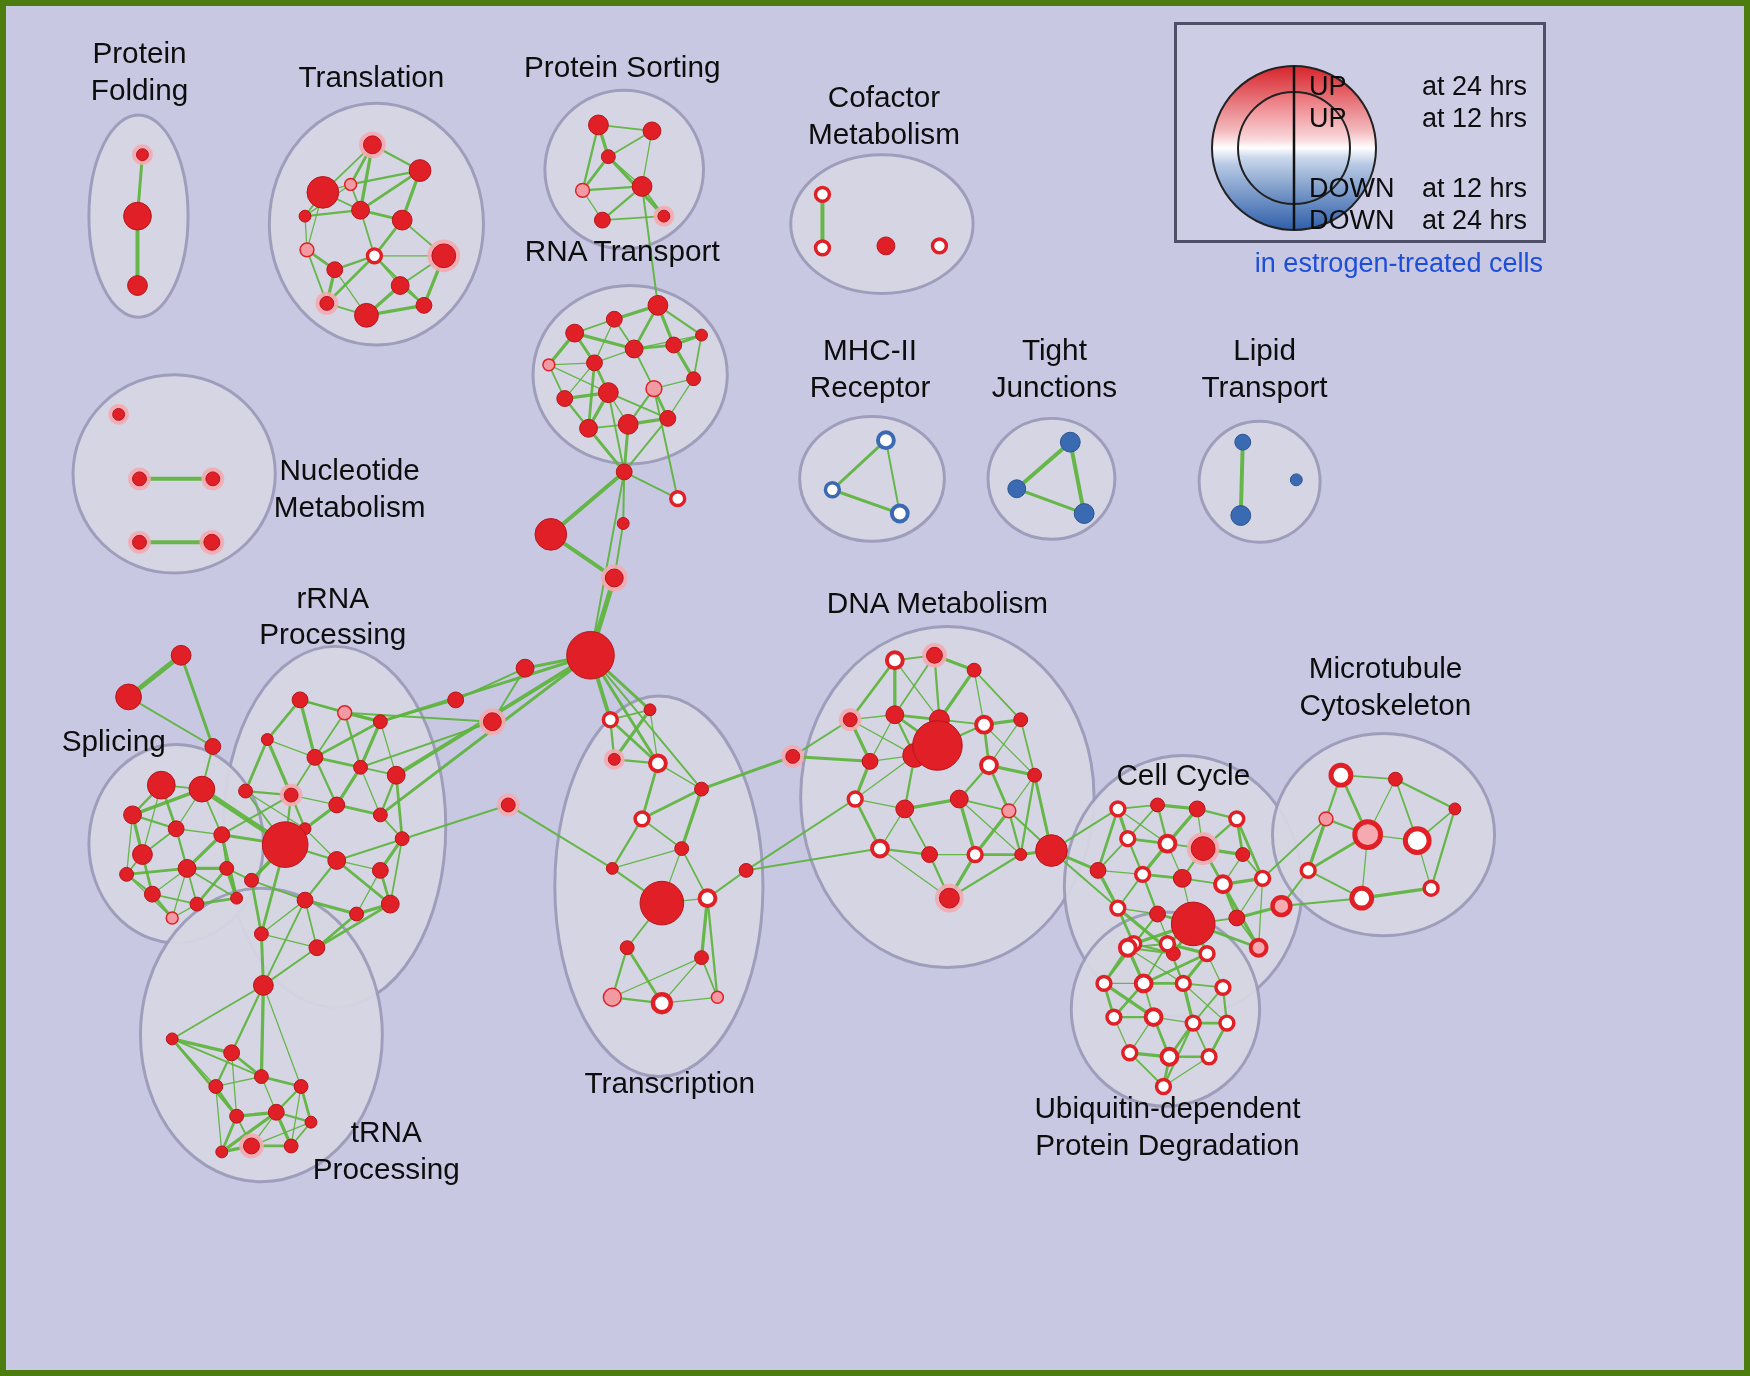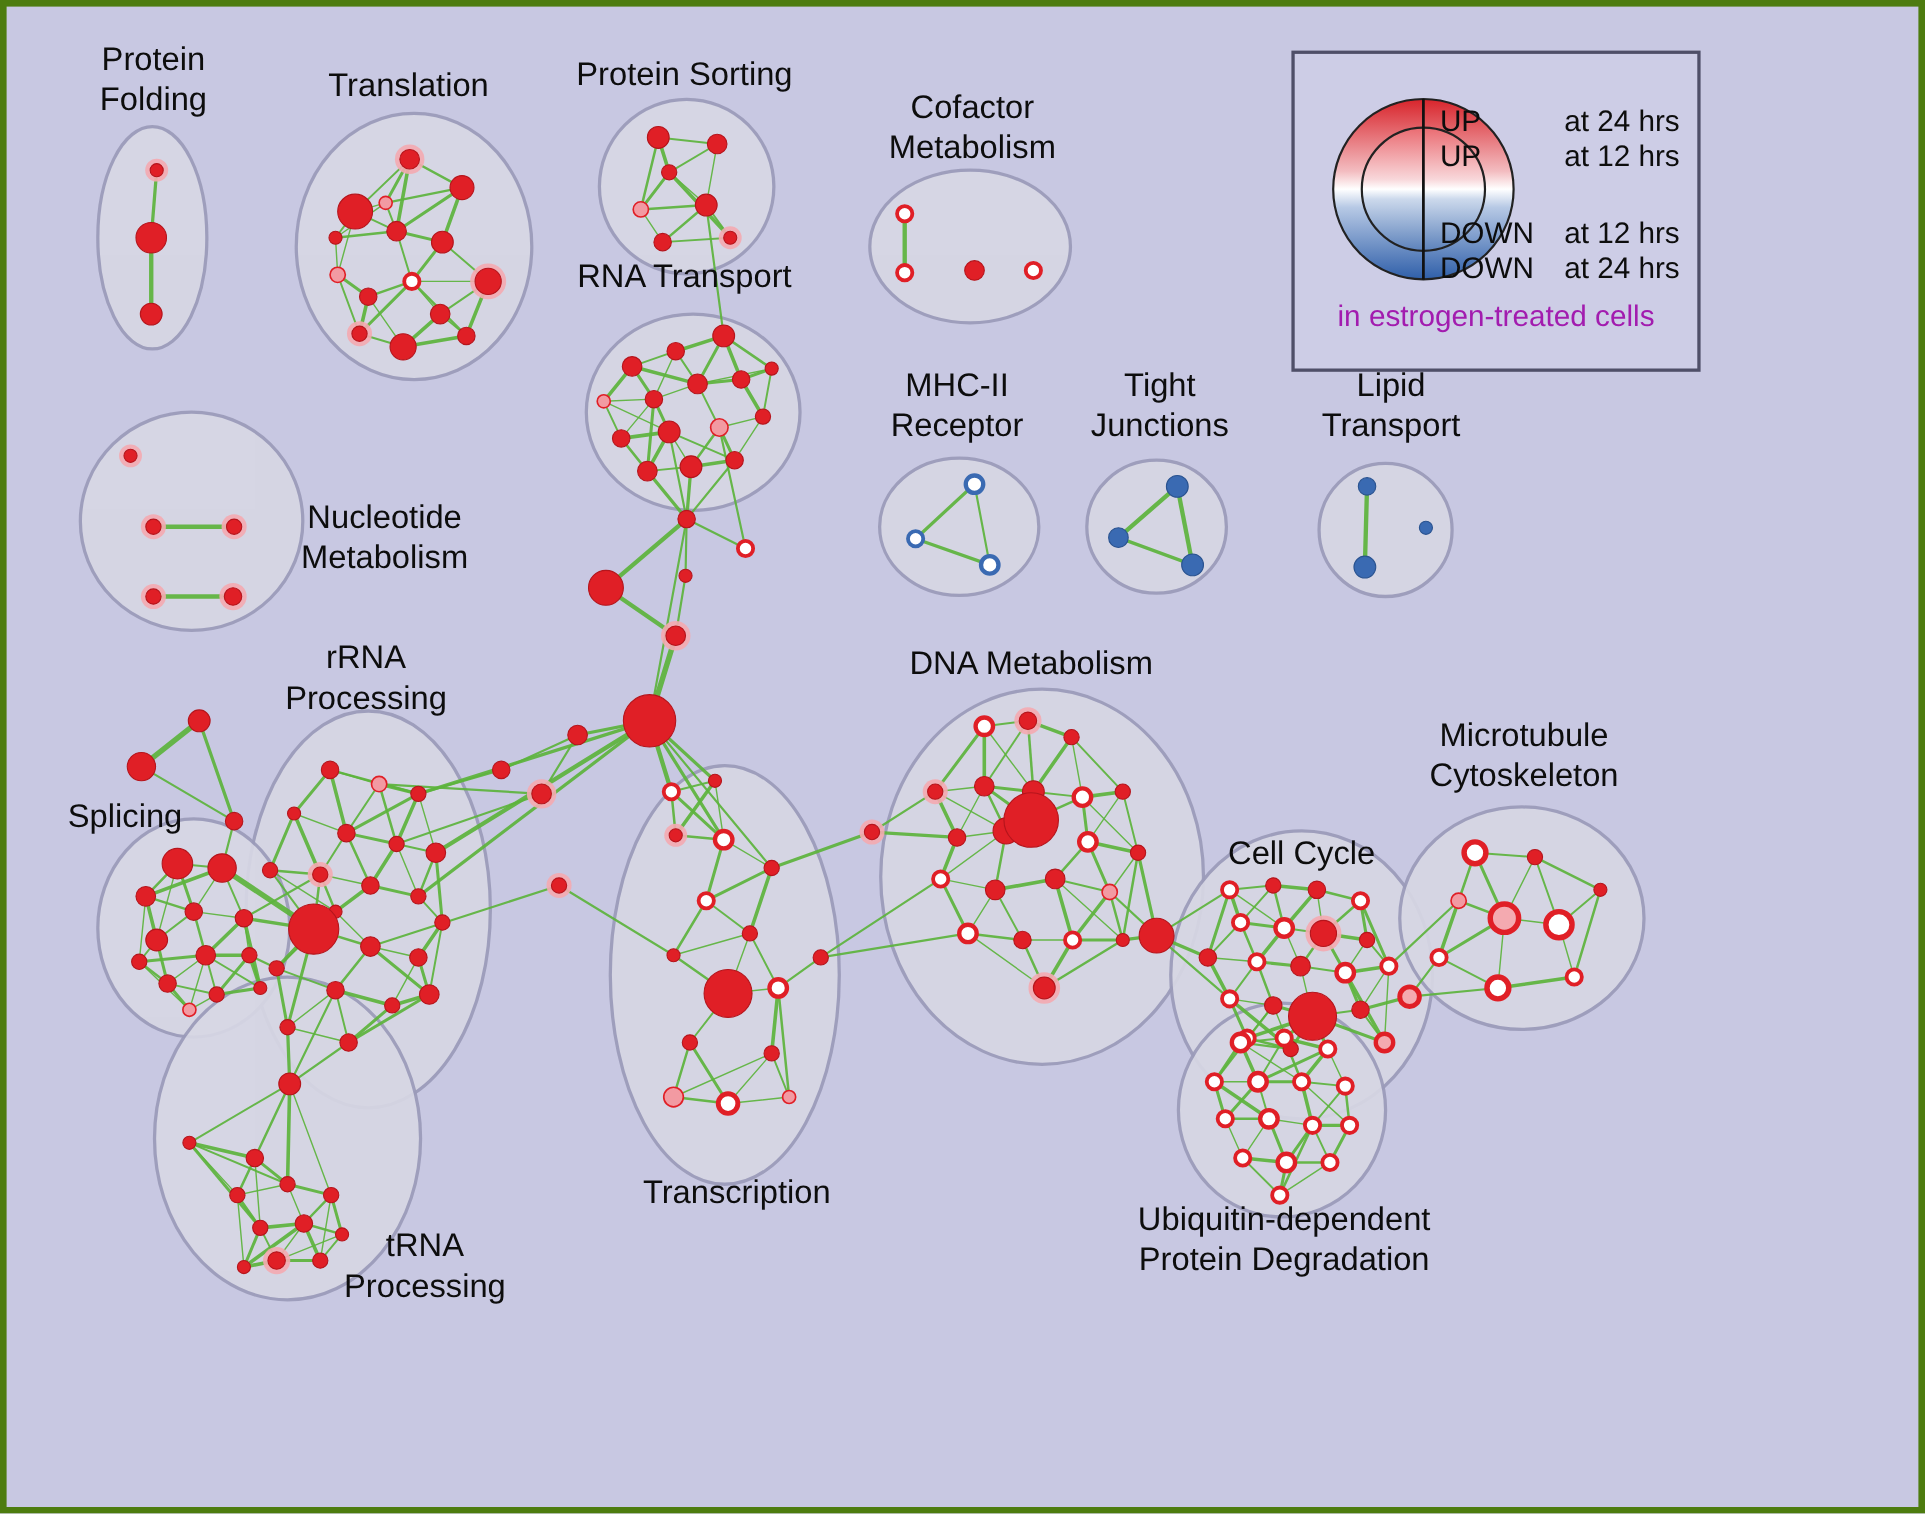--- a/index.html
+++ b/index.html
@@ -8,36 +8,36 @@
     width:1750px;height:1376px;
     background:#c8c8e2;
     border:6px solid #4d7c0f;
     box-sizing:border-box;
     overflow:hidden;
     font-family:"Liberation Sans", sans-serif;
   }
   #net{position:absolute;left:0;top:0;width:100%;height:100%;}
   .legend{
     position:absolute;
-    left:1168px;top:40px;
-    width:372px;height:292px;
+    left:1168px;top:16px;
+    width:372px;height:221px;
     background:#cdcde6;
     border:3px solid #4f4f68;
     box-sizing:border-box;
   }
   .legend-glyph{position:absolute;left:12px;top:18px;}
   .legend-row{
     position:absolute;left:0;width:100%;
     font-size:27px;color:#0d0d0d;line-height:30px;
   }
   .legend-row .word{position:absolute;left:132px;}
   .legend-row .time{position:absolute;right:16px;}
   .legend-caption{
     position:absolute;left:0;top:222px;width:100%;
-    text-align:center;font-size:27px;color:#a21caf;line-height:33px;
+    text-align:right;font-size:27px;color:#1d4ed8;line-height:33px;
   }
   .cluster-label{
     font-size:30px;
     fill:#0d0d0d;
   }
 </style>
 </head>
 <body>
 
 <div class="figure">

